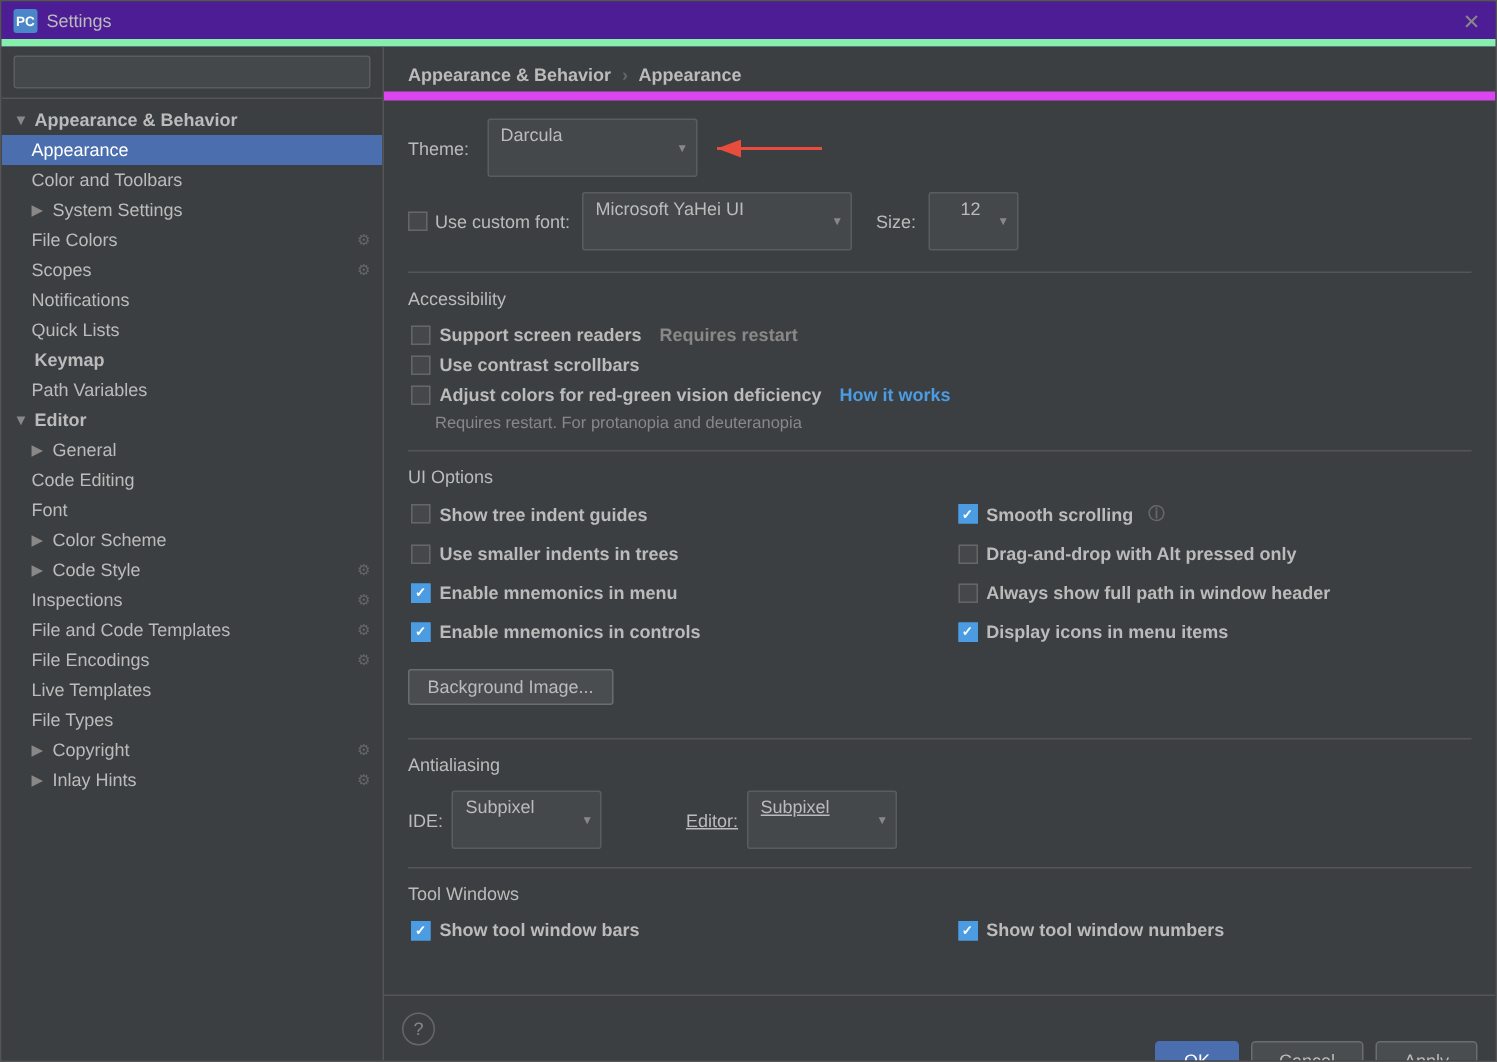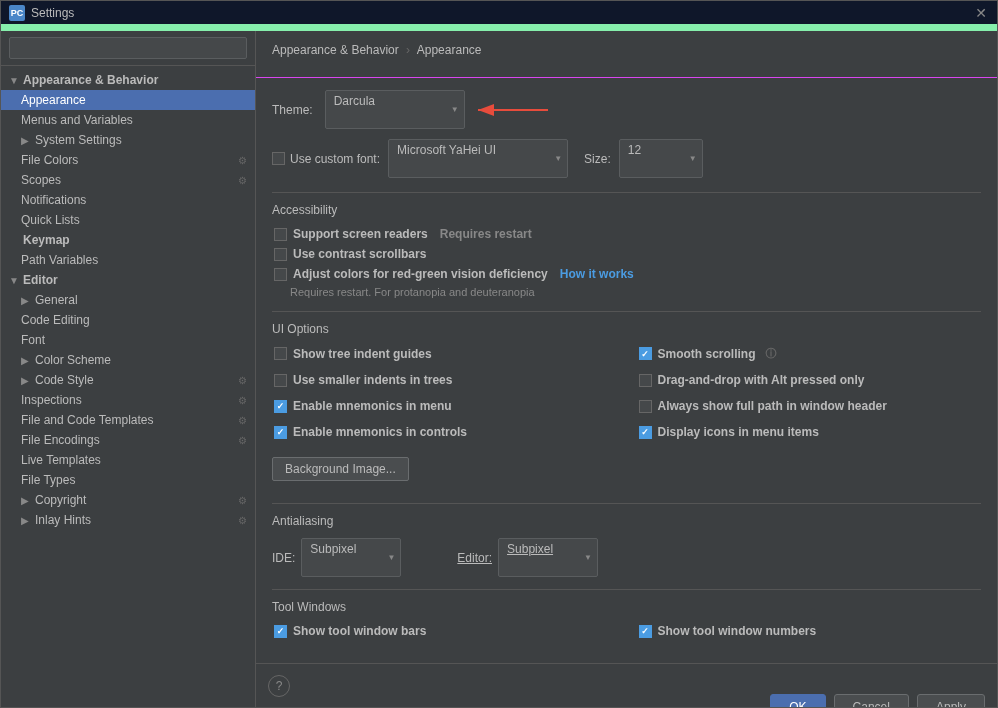--- a/index.html
+++ b/index.html
@@ -16,26 +16,26 @@
     .window {
       width: 998px;
       height: 708px;
       background: #3c3f41;
       display: flex;
       flex-direction: column;
       border: 1px solid #555;
     }
 
     .title-bar {
-      background: #0f172a;
+      background: #4c1d95;
       height: 30px;
       display: flex;
       align-items: center;
       padding: 0 8px;
-      border-bottom: 7px solid #86efac;
+      border-bottom: 5px solid #86efac;
       flex-shrink: 0;
     }
 
     .title-bar-icon {
       width: 16px;
       height: 16px;
       margin-right: 6px;
       background: #4a86c8;
       border-radius: 2px;
       display: flex;
@@ -158,23 +158,24 @@
     
     .main {
       flex: 1;
       background: #3c3f41;
       display: flex;
       flex-direction: column;
       overflow: hidden;
     }
 
     .main-header {
-      padding: 12px 16px 20px;
-      border-bottom: 1px solid #d946ef;
+      padding: 12px 16px 4px;
+      border-bottom: 6px solid #d946ef;
       flex-shrink: 0;
+      font-weight: bold;
     }
 
     .breadcrumb {
       font-size: 12px;
       color: #bbbbbb;
     }
 
     .breadcrumb-sep {
       color: #666;
       margin: 0 4px;
@@ -227,21 +228,21 @@
       content: '▼';
       position: absolute;
       right: 6px;
       font-size: 8px;
       color: #888;
       pointer-events: none;
     }
 
     .select-box.theme-select { width: 140px; }
     .select-box.font-select { width: 180px; }
-    .select-box.size-select { width: 84px; }
+    .select-box.size-select { width: 60px; text-align: right; }
     .select-box.subpixel-select { width: 100px; }
 
     
     .font-row {
       display: flex;
       align-items: center;
       gap: 8px;
       margin-bottom: 14px;
     }
 
@@ -435,21 +436,21 @@
       <div class="tree">
 
         <div class="tree-item section-header">
           <span class="tree-arrow">▼</span>
           <span>Appearance &amp; Behavior</span>
         </div>
         <div class="tree-item level-1 selected">
           <span>Appearance</span>
         </div>
         <div class="tree-item level-1">
-          <span>Menus and Variables</span>
+          <span>Color and Toolbars</span>
         </div>
         <div class="tree-item level-1">
           <span class="tree-arrow">▶</span>
           <span>System Settings</span>
         </div>
         <div class="tree-item level-1">
           <span>File Colors</span>
           <span class="tree-icon-right">⚙</span>
         </div>
         <div class="tree-item level-1">

